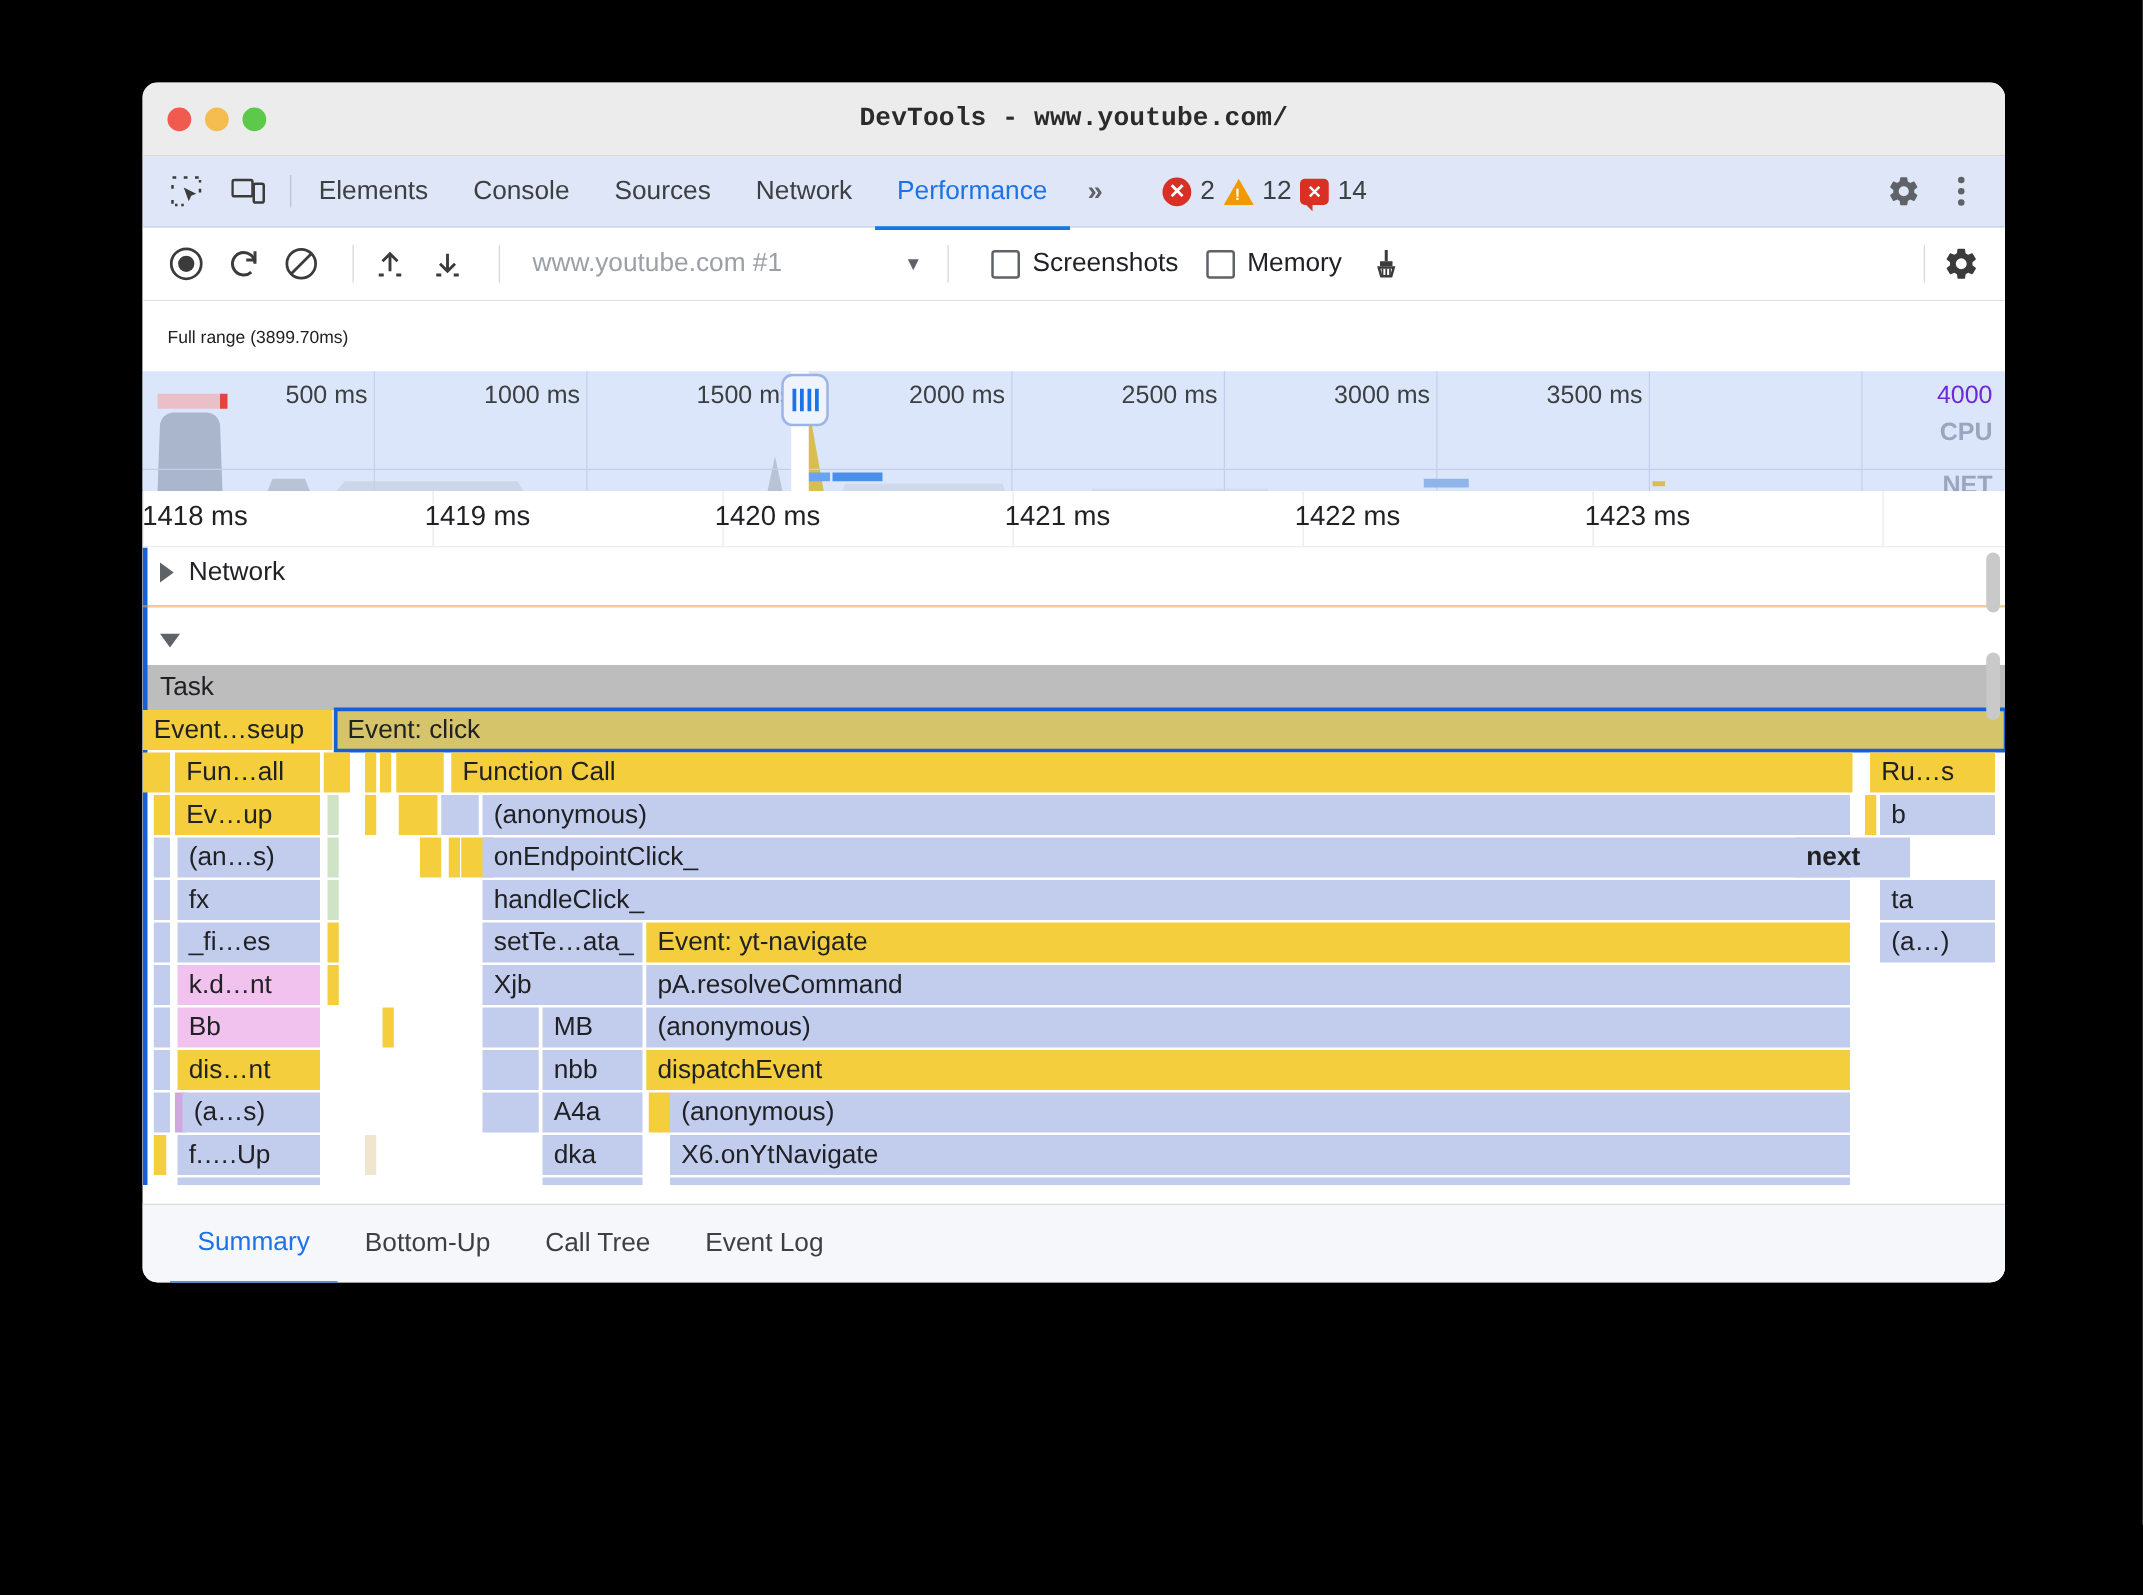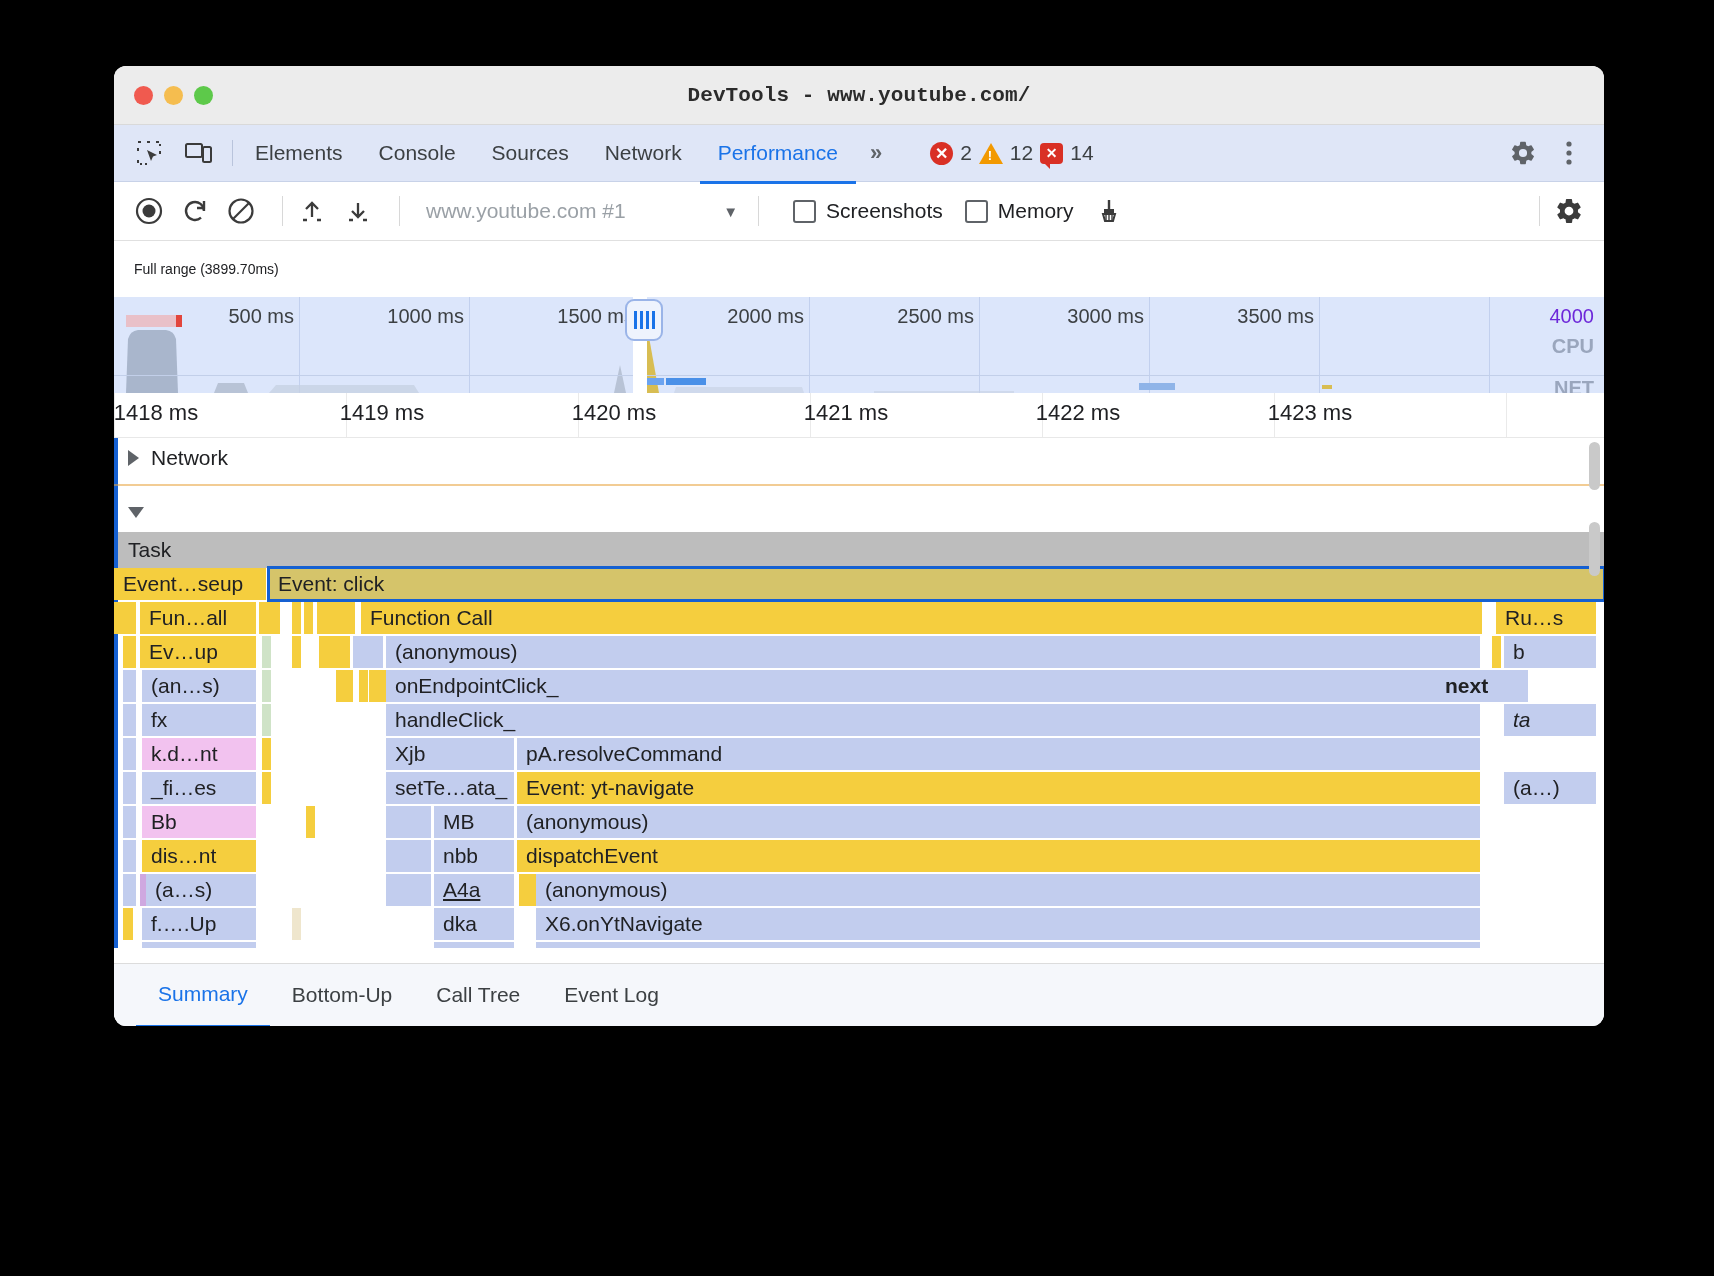--- a/index.html
+++ b/index.html
@@ -383,51 +383,51 @@
           </div>
           <div class="flrow">
             <div class="fl" style="left: 9px; width: 13px; background: rgb(194, 205, 238);"></div>
             <div class="fl" style="left: 28px; width: 114px; background: rgb(194, 205, 238);">
               <span>fx</span>
             </div>
             <div class="fl" style="left: 148px; width: 5px; background: rgb(207, 227, 199);"></div>
             <div class="fl" style="left: 272px; width: 1094px; background: rgb(194, 205, 238);">
               <span>handleClick_</span>
             </div>
-            <div class="fl" style="left: 1390px; width: 92px; background: rgb(194, 205, 238); font-style: italic;">
+            <div class="fl" style="left: 1390px; width: 92px; background: rgb(194, 205, 238);">
               <span>ta</span>
+            </div>
+          </div>
+          <div class="flrow">
+            <div class="fl" style="left: 9px; width: 13px; background: rgb(194, 205, 238);"></div>
+            <div class="fl" style="left: 28px; width: 114px; background: rgb(194, 205, 238);">
+              <span>_fi…es</span>
+            </div>
+            <div class="fl" style="left: 148px; width: 6px; background: rgb(245, 206, 62);"></div>
+            <div class="fl" style="left: 272px; width: 128px; background: rgb(194, 205, 238);">
+              <span>setTe…ata_</span>
+            </div>
+            <div class="fl" style="left: 403px; width: 963px; background: rgb(245, 206, 62);">
+              <span>Event: yt-navigate</span>
+            </div>
+            <div class="fl" style="left: 1390px; width: 92px; background: rgb(194, 205, 238);">
+              <span>(a…)</span>
             </div>
           </div>
           <div class="flrow">
             <div class="fl" style="left: 9px; width: 13px; background: rgb(194, 205, 238);"></div>
             <div class="fl" style="left: 28px; width: 114px; background: rgb(242, 194, 239);">
               <span>k.d…nt</span>
             </div>
             <div class="fl" style="left: 148px; width: 4px; background: rgb(245, 206, 62);"></div>
             <div class="fl" style="left: 272px; width: 128px; background: rgb(194, 205, 238);">
               <span>Xjb</span>
             </div>
             <div class="fl" style="left: 403px; width: 963px; background: rgb(194, 205, 238);">
               <span>pA.resolveCommand</span>
-            </div>
-          </div>
-          <div class="flrow">
-            <div class="fl" style="left: 9px; width: 13px; background: rgb(194, 205, 238);"></div>
-            <div class="fl" style="left: 28px; width: 114px; background: rgb(194, 205, 238);">
-              <span>_fi…es</span>
-            </div>
-            <div class="fl" style="left: 148px; width: 6px; background: rgb(245, 206, 62);"></div>
-            <div class="fl" style="left: 272px; width: 128px; background: rgb(194, 205, 238);">
-              <span>setTe…ata_</span>
-            </div>
-            <div class="fl" style="left: 403px; width: 963px; background: rgb(245, 206, 62);">
-              <span>Event: yt-navigate</span>
-            </div>
-            <div class="fl" style="left: 1390px; width: 92px; background: rgb(194, 205, 238);">
-              <span>(a…)</span>
             </div>
           </div>
           <div class="flrow">
             <div class="fl" style="left: 9px; width: 13px; background: rgb(194, 205, 238);"></div>
             <div class="fl" style="left: 28px; width: 114px; background: rgb(242, 194, 239);">
               <span>Bb</span>
             </div>
             <div class="fl" style="left: 192px; width: 4px; background: rgb(245, 206, 62);"></div>
             <div class="fl" style="left: 272px; width: 45px; background: rgb(194, 205, 238);"></div>
             <div class="fl" style="left: 320px; width: 80px; background: rgb(194, 205, 238);">
@@ -450,21 +450,21 @@
               <span>dispatchEvent</span>
             </div>
           </div>
           <div class="flrow">
             <div class="fl" style="left: 9px; width: 13px; background: rgb(194, 205, 238);"></div>
             <div class="fl" style="left: 26px; width: 3px; background: rgb(207, 168, 224);"></div>
             <div class="fl" style="left: 32px; width: 110px; background: rgb(194, 205, 238);">
               <span>(a…s)</span>
             </div>
             <div class="fl" style="left: 272px; width: 45px; background: rgb(194, 205, 238);"></div>
-            <div class="fl" style="left: 320px; width: 80px; background: rgb(194, 205, 238); text-decoration: underline;">
+            <div class="fl" style="left: 320px; width: 80px; background: rgb(194, 205, 238);">
               <span>A4a</span>
             </div>
             <div class="fl" style="left: 405px; width: 5px; background: rgb(245, 206, 62);"></div>
             <div class="fl" style="left: 413px; width: 5px; background: rgb(245, 206, 62);"></div>
             <div class="fl" style="left: 422px; width: 944px; background: rgb(194, 205, 238);">
               <span>(anonymous)</span>
             </div>
           </div>
           <div class="flrow">
             <div class="fl" style="left: 9px; width: 10px; background: rgb(245, 206, 62);"></div>

